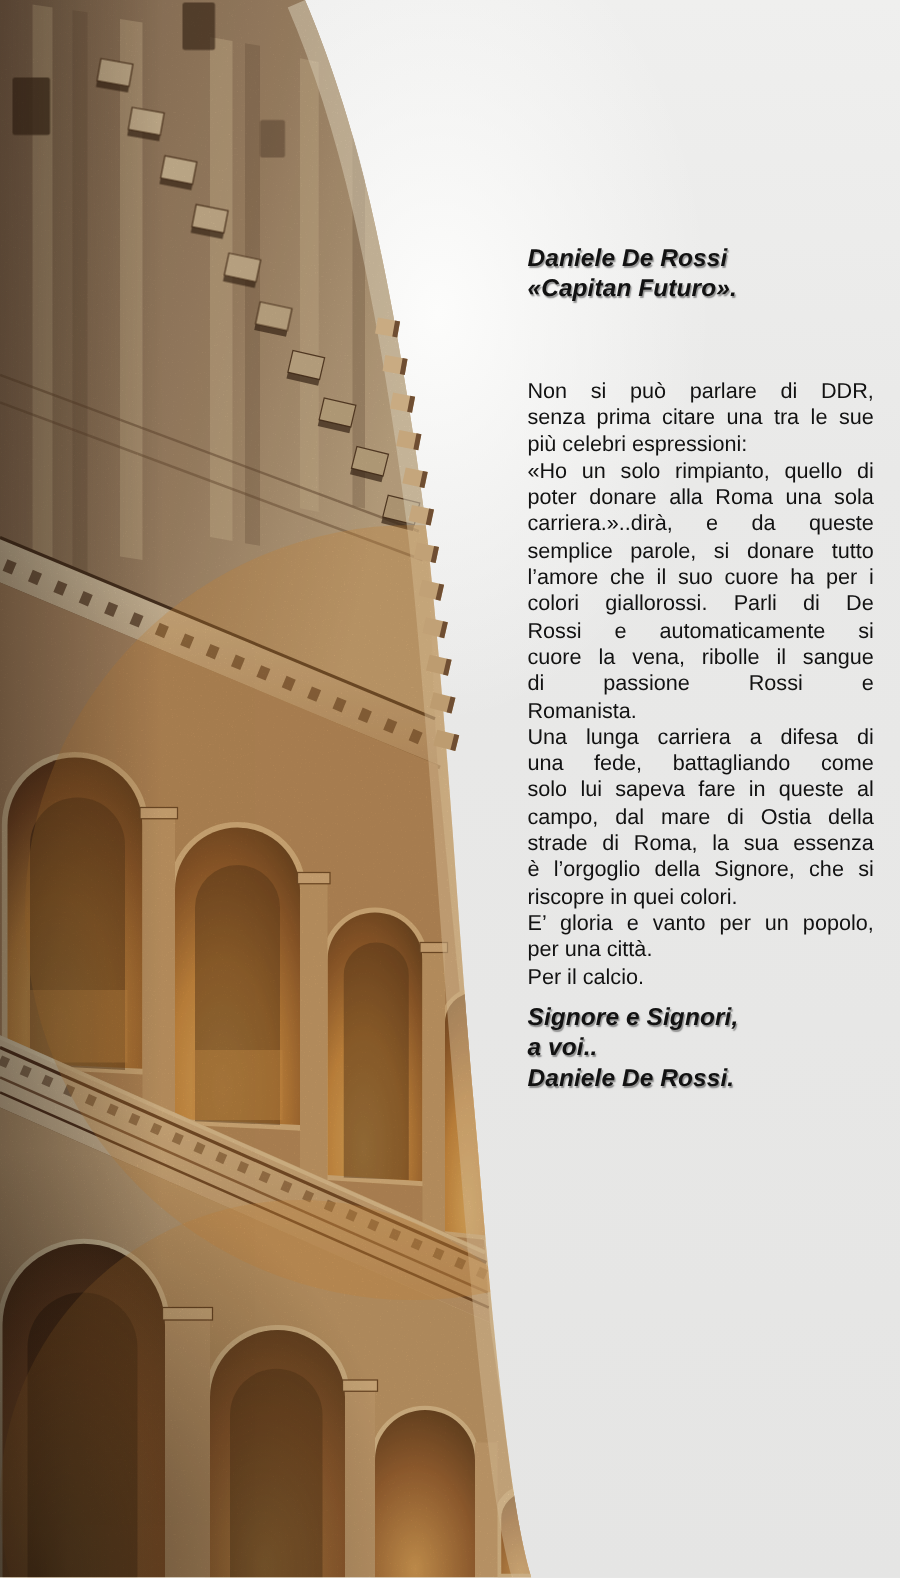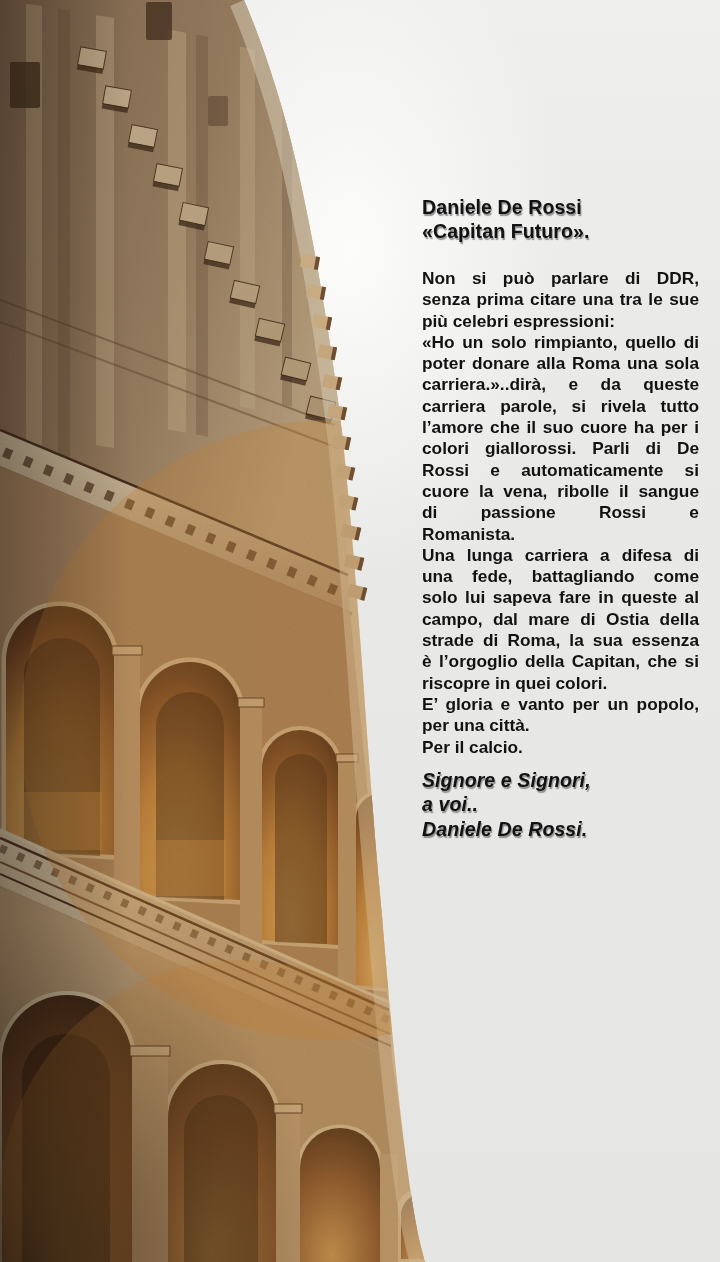--- a/index.html
+++ b/index.html
@@ -20,27 +20,27 @@
     pointer-events:none;
   }
   .photo{position:absolute;left:0;top:0;width:430px;height:1262px;}
   .photo svg{display:block;}
 
   .textcol{
     position:absolute;left:422px;top:196px;width:277px;
     color:#121212;
   }
   .title{
-    font-size:19.5px;font-weight:bold;
+    font-size:19.5px;font-weight:bold;font-style:italic;
     line-height:23.5px;letter-spacing:0.1px;
     text-shadow:1px 1.5px 1px rgba(70,70,70,0.55);
   }
   .body{
-    margin-top:25px;
-    font-size:17.3px;line-height:21.3px;font-weight:bold;
+    margin-top:59px;
+    font-size:17.3px;line-height:21.3px;
   }
   .bl{width:277px;}
   .bl.j{text-align:justify;text-align-last:justify;}
   .bl.l{text-align:right;text-align-last:left;}
   .closing{
     margin-top:10px;
     font-size:19.5px;font-weight:bold;font-style:italic;
     line-height:24.5px;letter-spacing:0.1px;
     text-shadow:1px 1.5px 1px rgba(70,70,70,0.55);
   }
@@ -306,33 +306,33 @@
       <div>«Capitan Futuro».</div>
     </div>
 
     <div class="body">
       <div class="bl j">Non si può parlare di DDR,</div>
       <div class="bl j">senza prima citare una tra le sue</div>
       <div class="bl l">più celebri espressioni:</div>
       <div class="bl j">«Ho un solo rimpianto, quello di</div>
       <div class="bl j">poter donare alla Roma una sola</div>
       <div class="bl j">carriera.»..dirà, e da queste</div>
-      <div class="bl j">carriera parole, si rivela tutto</div>
+      <div class="bl j">semplice parole, si donare tutto</div>
       <div class="bl j">l’amore che il suo cuore ha per i</div>
       <div class="bl j">colori giallorossi. Parli di De</div>
       <div class="bl j">Rossi e automaticamente si</div>
       <div class="bl j">cuore la vena, ribolle il sangue</div>
       <div class="bl j">di passione Rossi e</div>
       <div class="bl l">Romanista.</div>
       <div class="bl j">Una lunga carriera a difesa di</div>
       <div class="bl j">una fede, battagliando come</div>
       <div class="bl j">solo lui sapeva fare in queste al</div>
       <div class="bl j">campo, dal mare di Ostia della</div>
       <div class="bl j">strade di Roma, la sua essenza</div>
-      <div class="bl j">è l’orgoglio della Capitan, che si</div>
+      <div class="bl j">è l’orgoglio della Signore, che si</div>
       <div class="bl l">riscopre in quei colori.</div>
       <div class="bl j">E’ gloria e vanto per un popolo,</div>
       <div class="bl l">per una città.</div>
       <div class="bl l">Per il calcio.</div>
     </div>
 
     <div class="closing">
       <div>Signore e Signori,</div>
       <div>a voi..</div>
       <div>Daniele De Rossi.</div>

